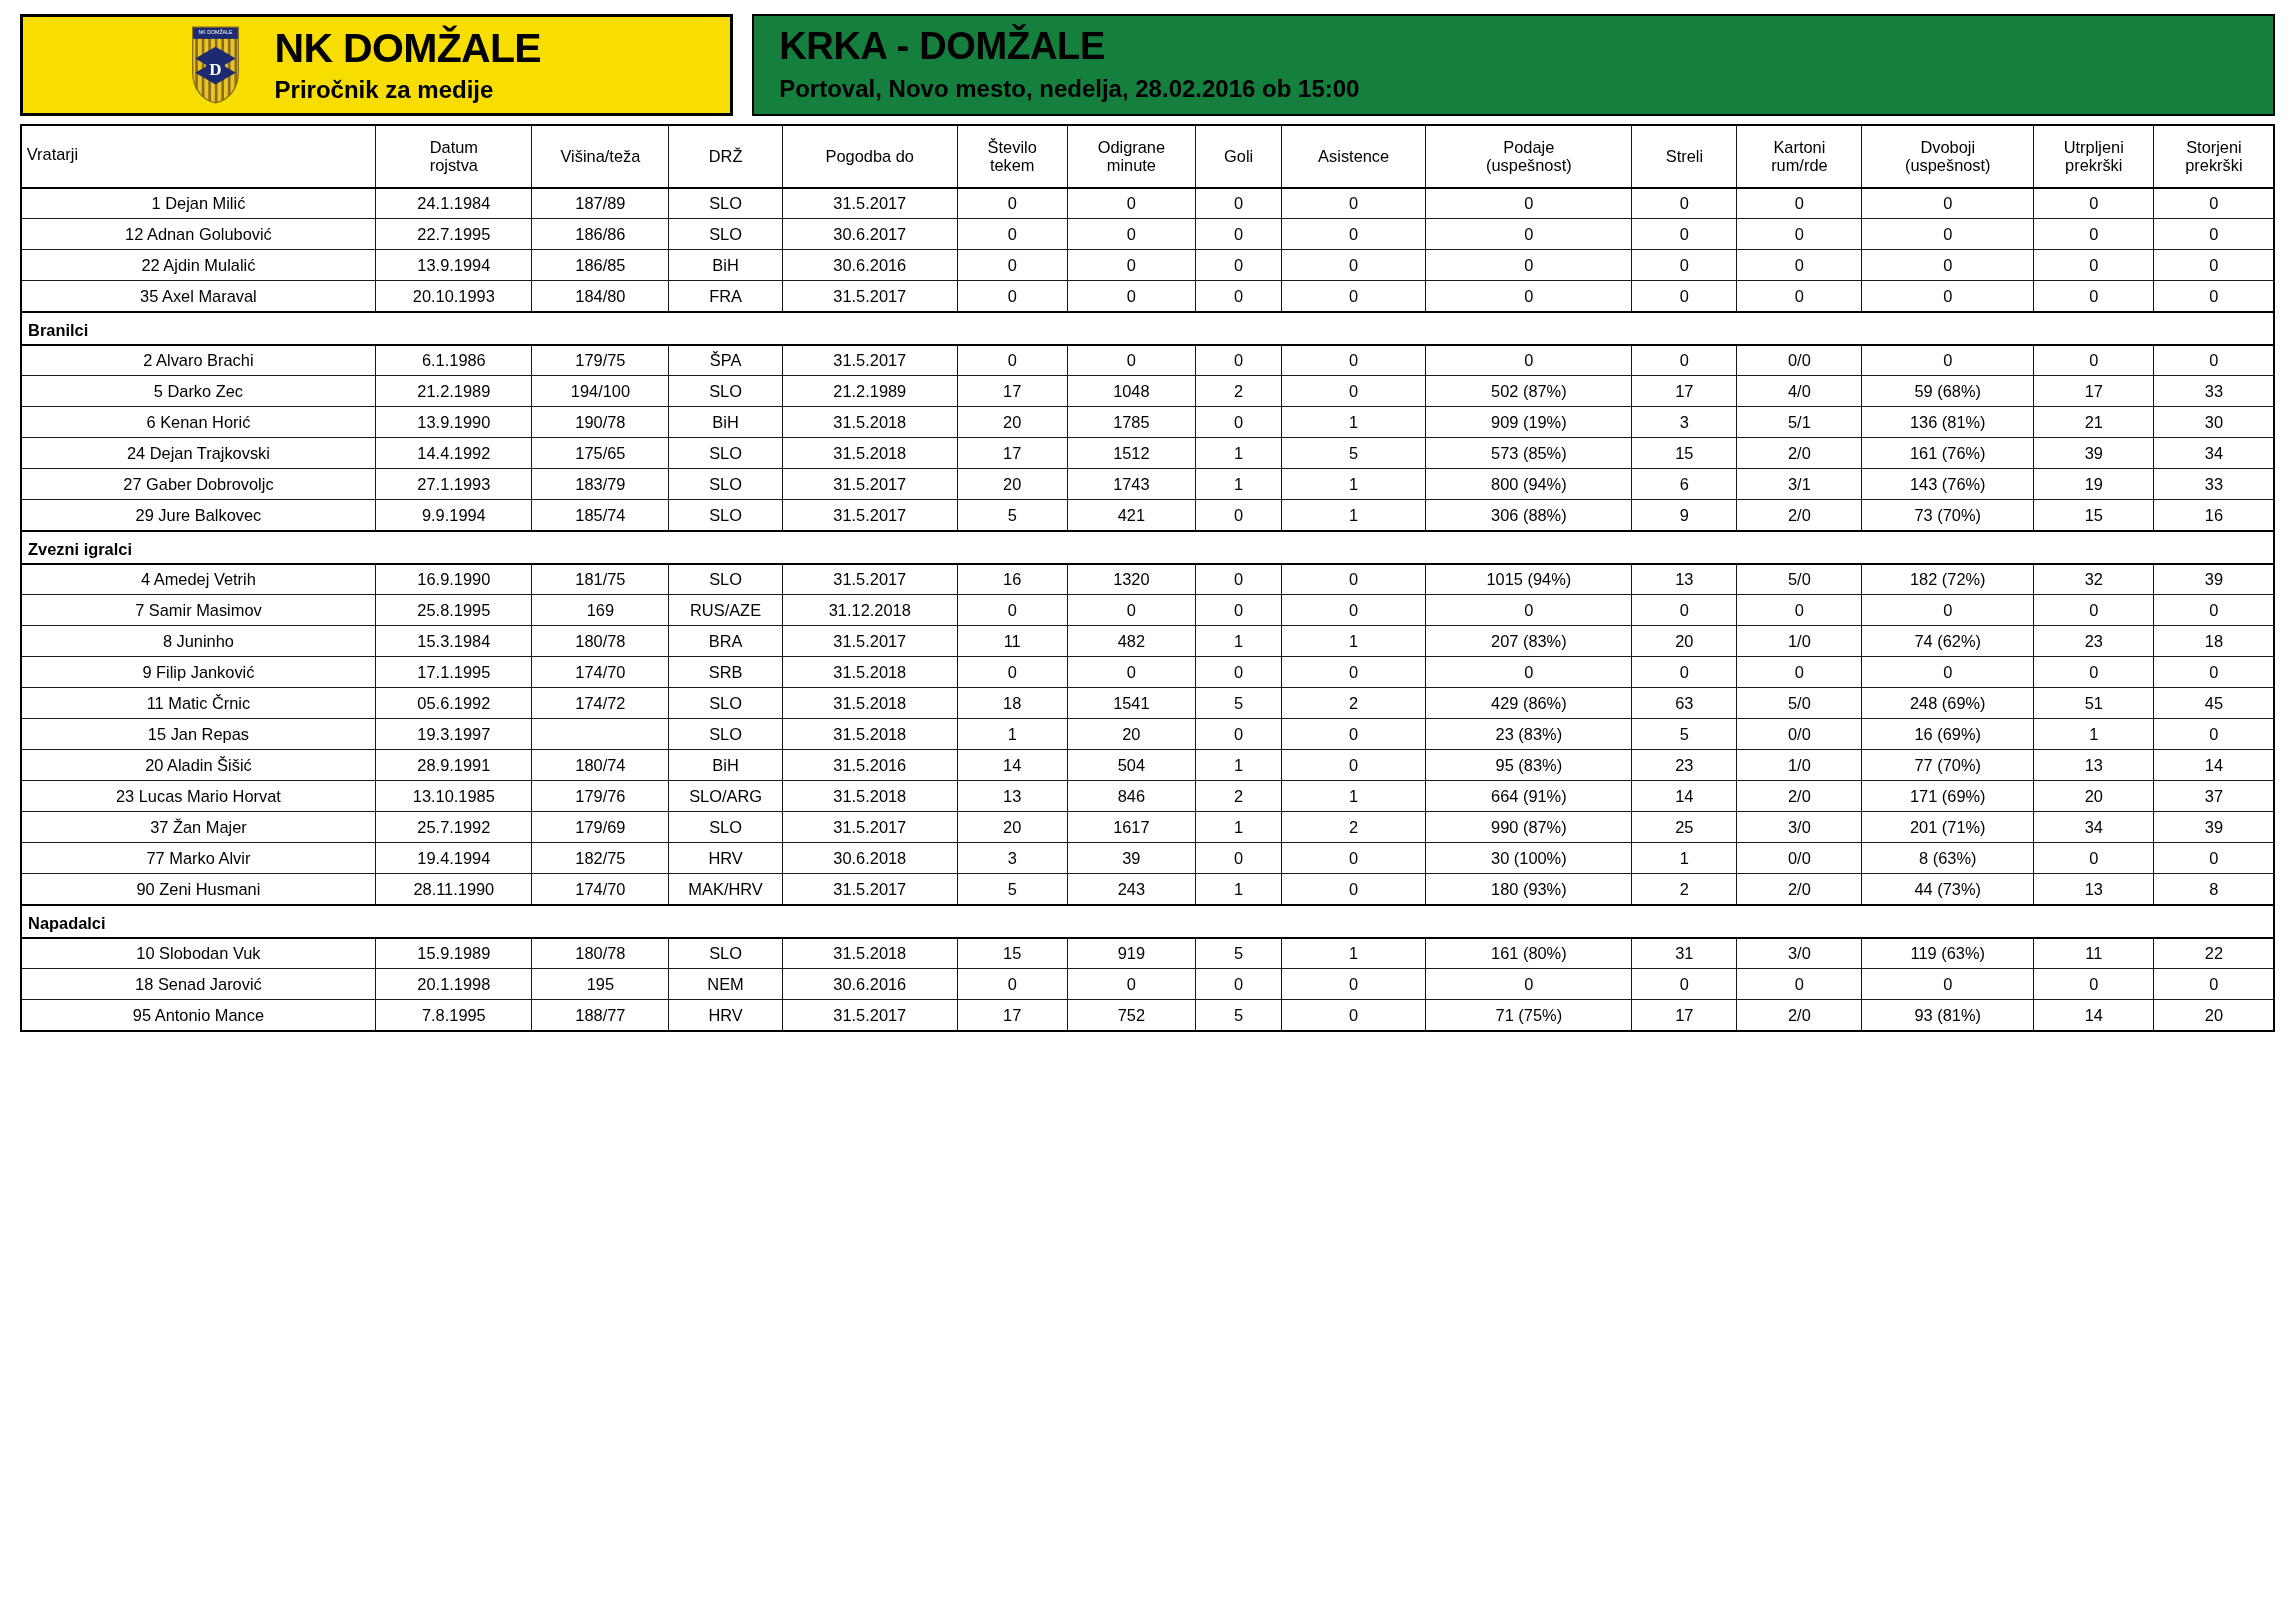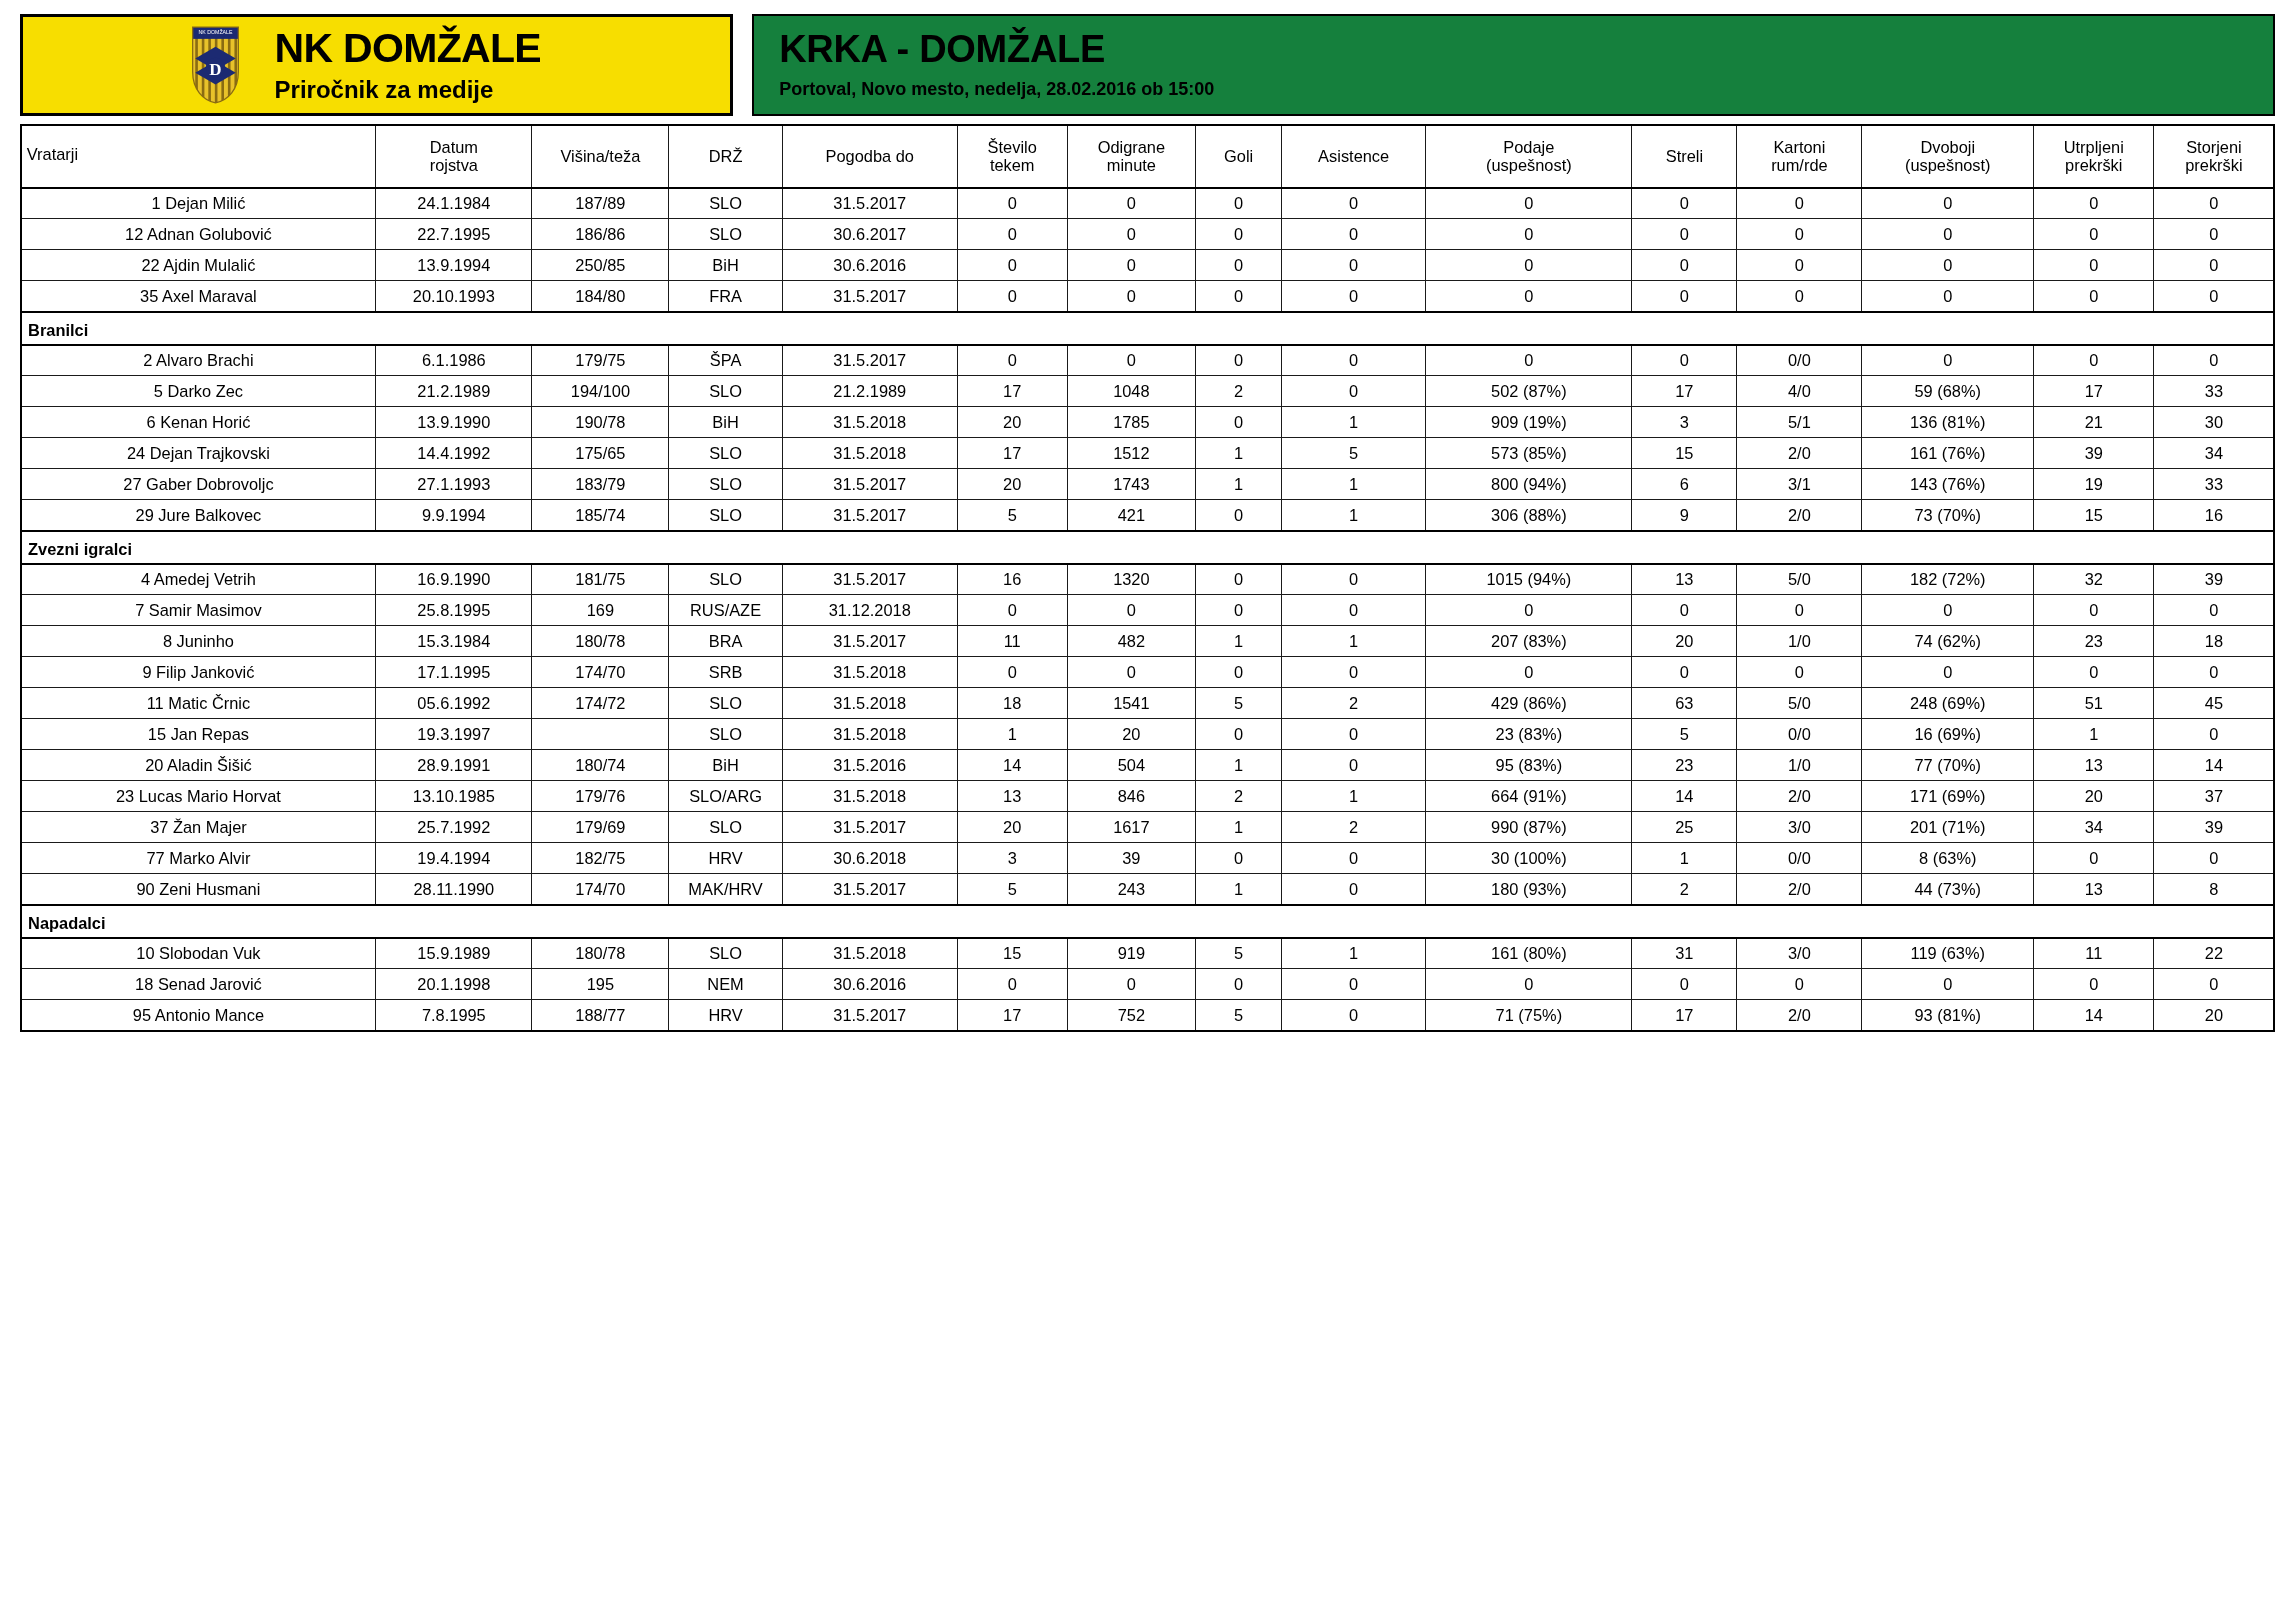--- a/index.html
+++ b/index.html
@@ -69,21 +69,21 @@
     justify-content: center;
     padding-left: 25px;
   }
   .match-title {
     font-size: 38px;
     font-weight: 900;
     letter-spacing: -0.3px;
     line-height: 1.0;
   }
   .match-sub {
-    font-size: 18px;
+    font-size: 24px;
     font-weight: 700;
     margin-top: 10.5px;
   }
 
   
   .table-wrap {
     padding: 7.9px 19.6px 0 19.6px;
   }
   table.squad {
     width: 100%;
@@ -258,21 +258,21 @@
           <td>0</td>
           <td>0</td>
           <td>0</td>
           <td>0</td>
           <td>0</td>
           <td>0</td>
         </tr>
         <tr class="data-row">
           <td class="col-name">22 Ajdin Mulalić</td>
           <td>13.9.1994</td>
-          <td>250/85</td>
+          <td>186/85</td>
           <td>BiH</td>
           <td>30.6.2016</td>
           <td>0</td>
           <td>0</td>
           <td>0</td>
           <td>0</td>
           <td>0</td>
           <td>0</td>
           <td>0</td>
           <td>0</td>

